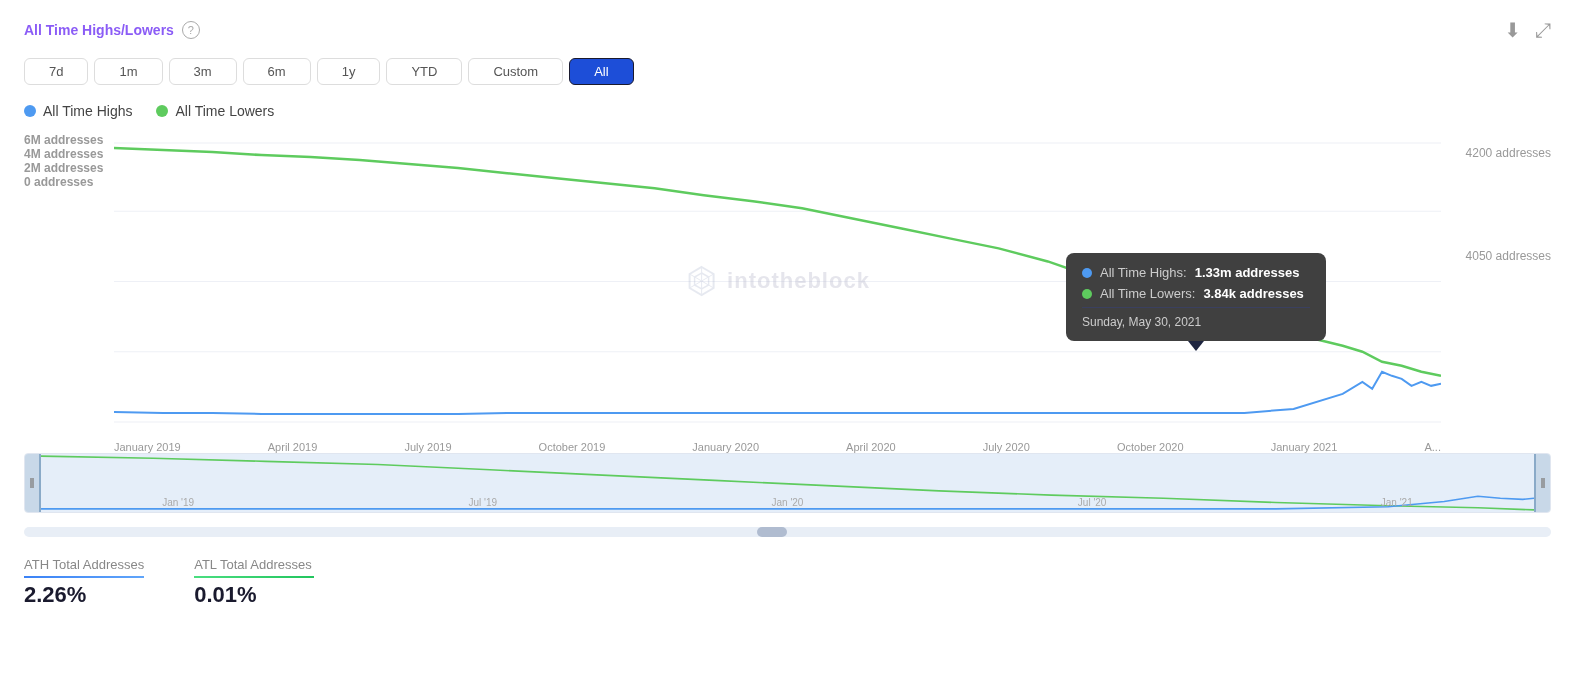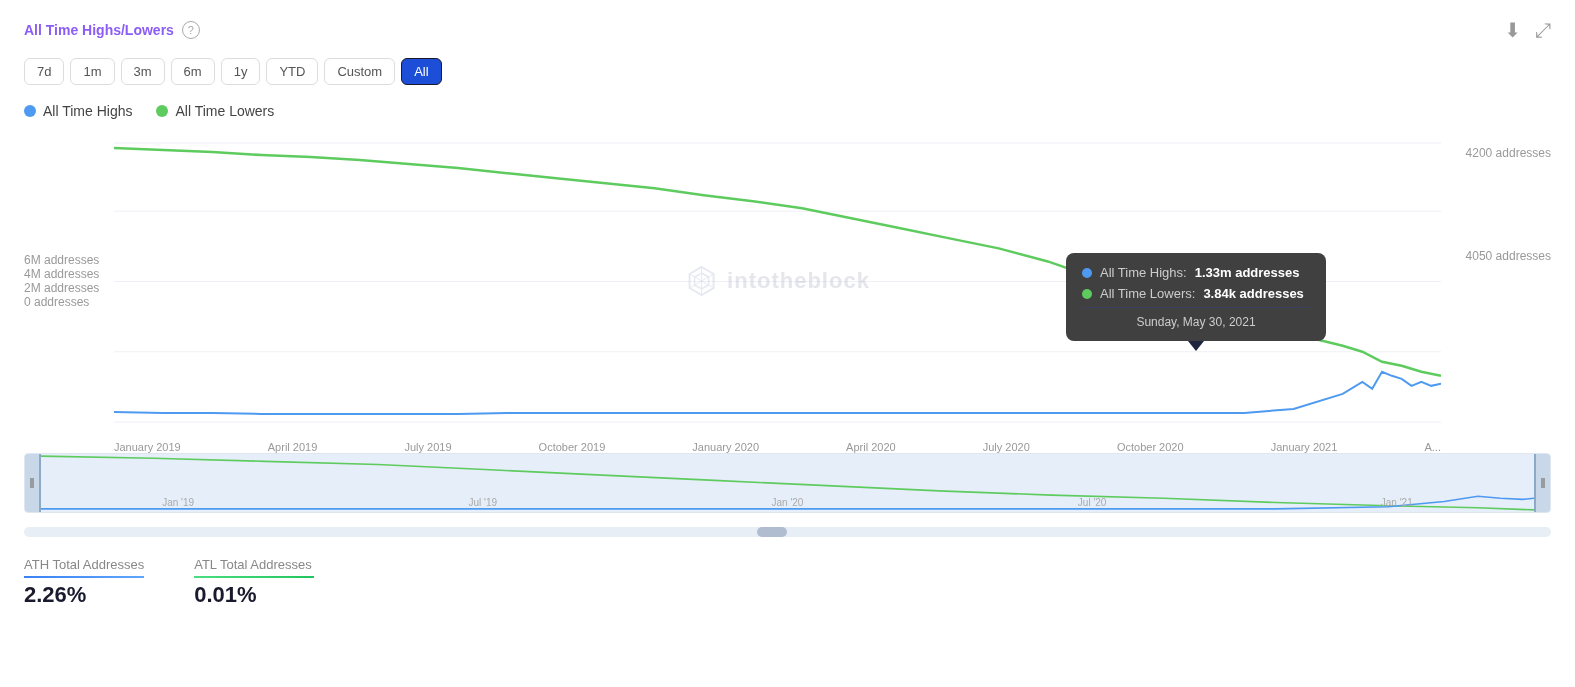--- a/index.html
+++ b/index.html
@@ -51,21 +51,21 @@
       color: #999;
       font-size: 20px;
       cursor: pointer;
     }
     .time-filters {
       display: flex;
       gap: 6px;
       margin-bottom: 18px;
     }
     .filter-btn {
-      padding: 5px 12px;
+      padding: 5px 24px;
       border-radius: 6px;
       border: 1px solid #ddd;
       background: #fff;
       font-size: 13px;
       color: #555;
       cursor: pointer;
     }
     .filter-btn.active {
       background: #1d4ed8;
       color: #fff;
@@ -95,25 +95,26 @@
       height: 320px;
       margin-bottom: 0;
     }
     .y-axis-left {
       position: absolute;
       left: 0;
       top: 0;
       height: 100%;
       display: flex;
       flex-direction: column;
-      justify-content: center;
+      justify-content: flex-start;
       font-size: 12px;
       color: #999;
       width: 90px;
       padding-bottom: 24px;
+      font-weight: bold;
     }
     .y-axis-right {
       position: absolute;
       right: 0;
       top: 13px;
       height: 100%;
       display: flex;
       flex-direction: column;
       justify-content: space-between;
       font-size: 12px;
@@ -179,21 +180,21 @@
     .tooltip-row:last-child { margin-bottom: 0; }
     .tooltip-dot {
       width: 10px;
       height: 10px;
       border-radius: 50%;
       flex-shrink: 0;
     }
     .tooltip-label { color: #ccc; }
     .tooltip-value { font-weight: 700; color: #fff; }
     .tooltip-date {
-      text-align: center;
+      text-align: left;
       font-size: 12px;
       color: #ccc;
       margin-top: 0;
       border-top: 1px solid #3a4060;
       padding-top: 7px;
     }
     .tooltip-arrow {
       position: absolute;
       bottom: -10px;
       left: 50%;

